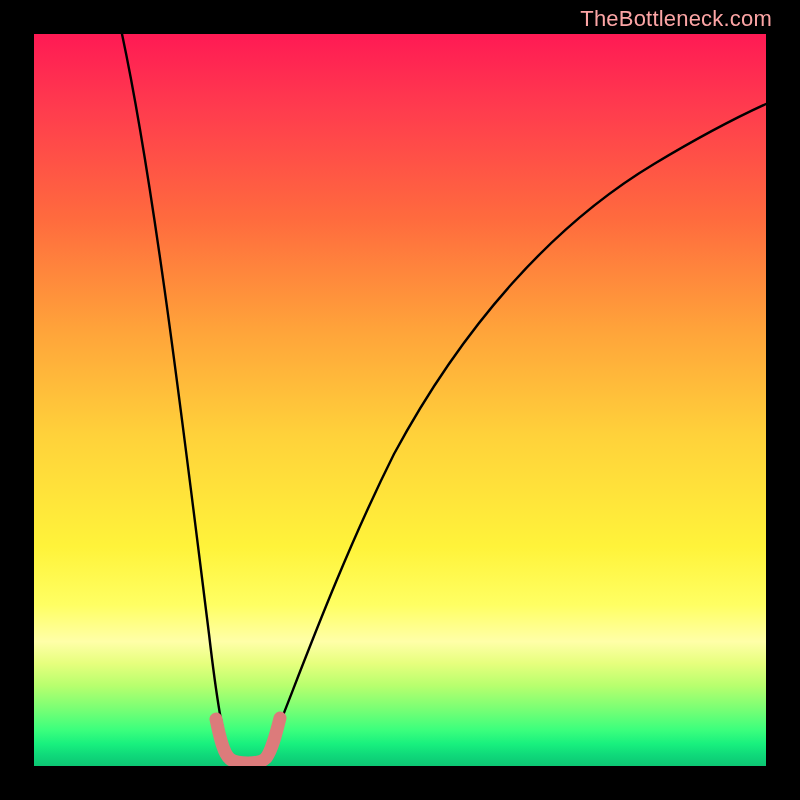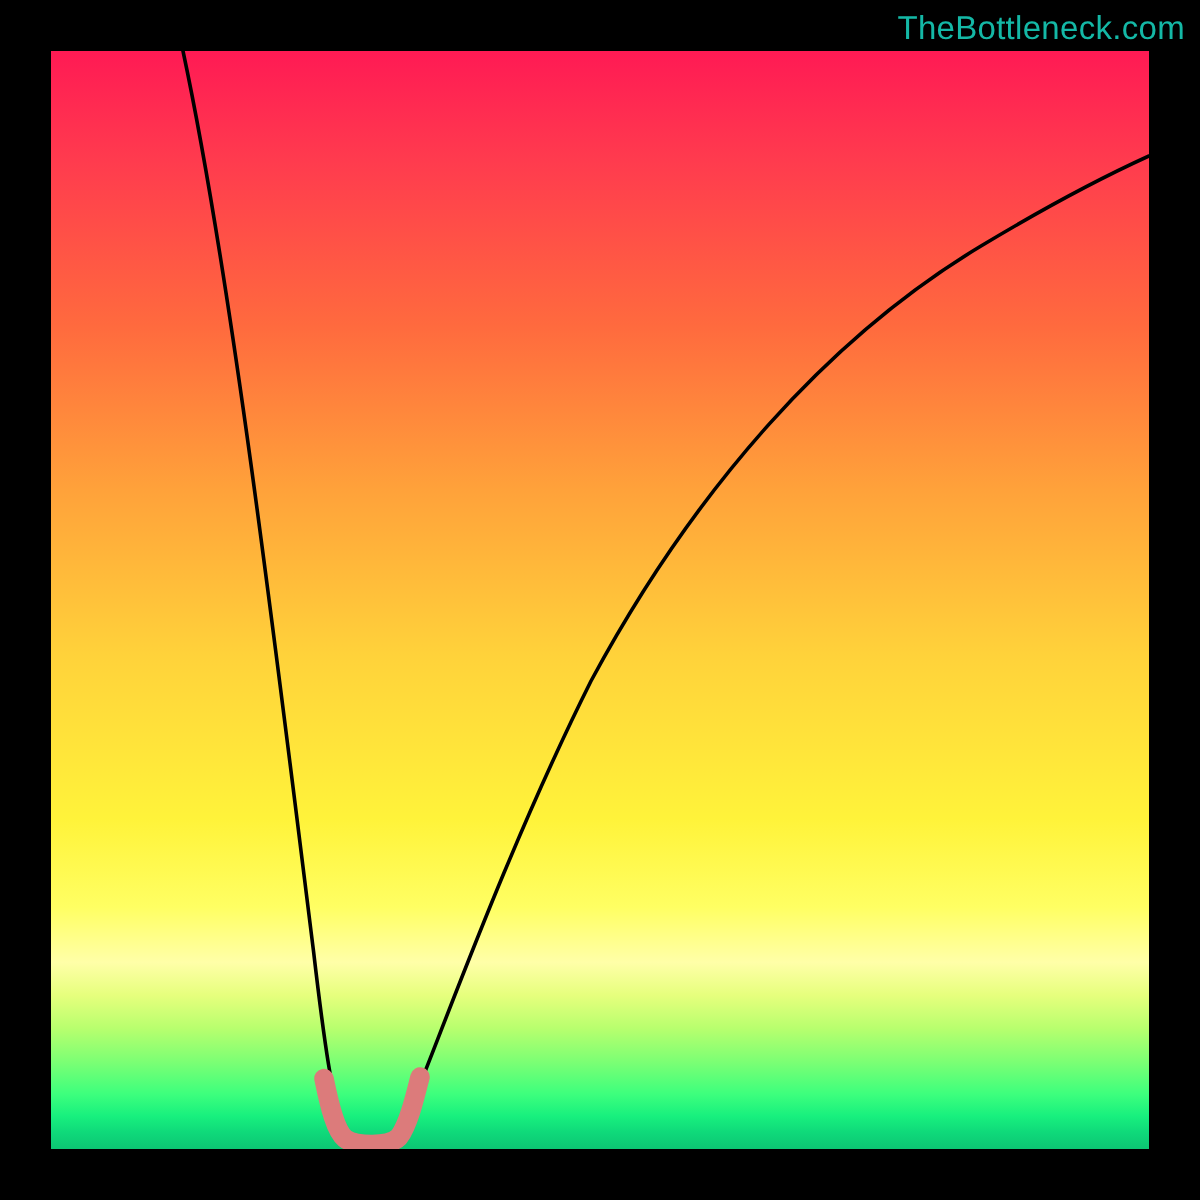--- a/index.html
+++ b/index.html
@@ -40,22 +40,22 @@
       #7dff74 92%,
       #3dff7d 95%,
       #18f07e 97%,
       #0fd97a 98.5%,
       #0cc673 100%
     );
   }
   .watermark {
     position: absolute;
     top: 6px;
-    right: 10px;
-    color: #14b8a6;
+    right: 28px;
+    color: #fca5a5;
     font-size: 22px;
     letter-spacing: 0.2px;
     font-weight: 500;
   }
   svg.curve {
     position: absolute;
     left: 0;
     top: 0;
   }
 </style>

